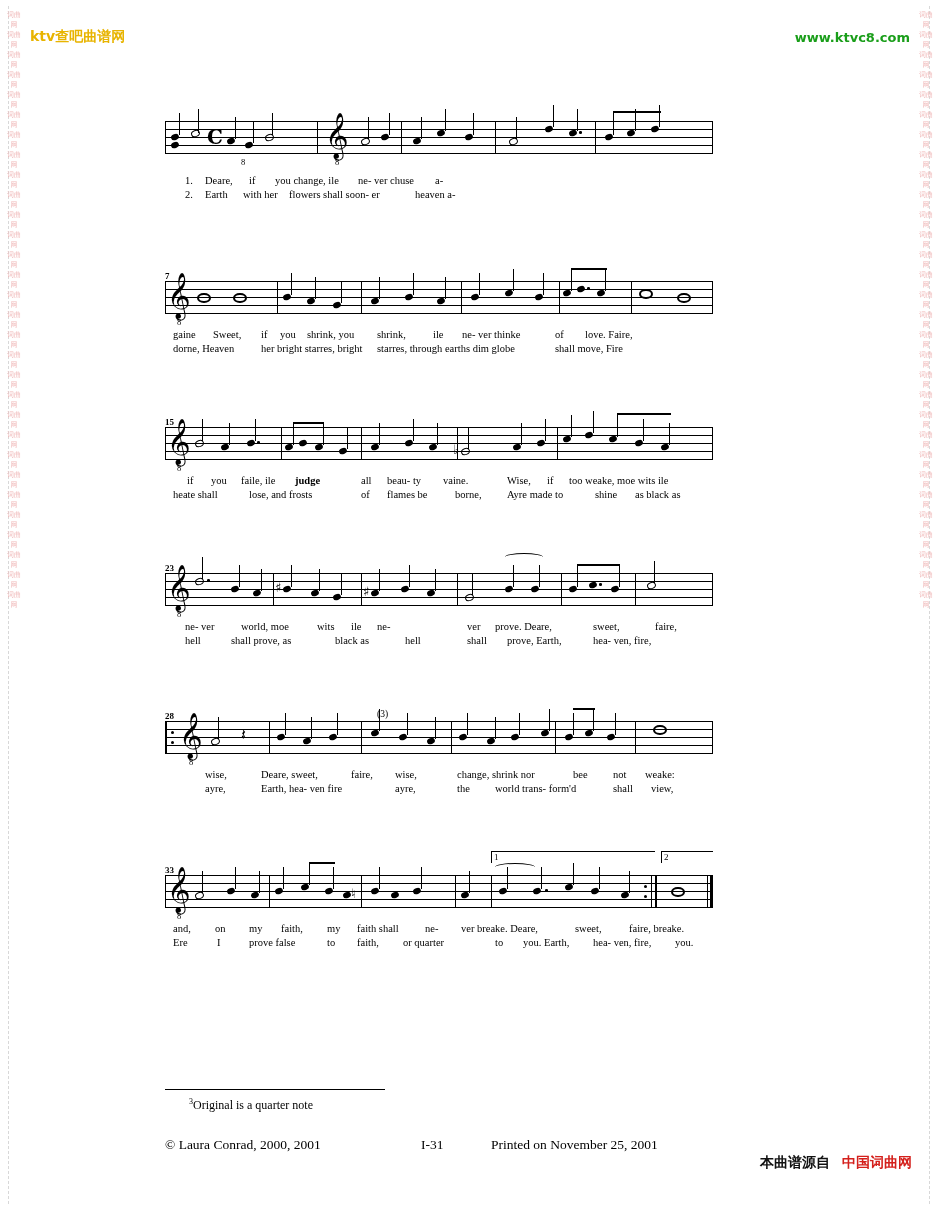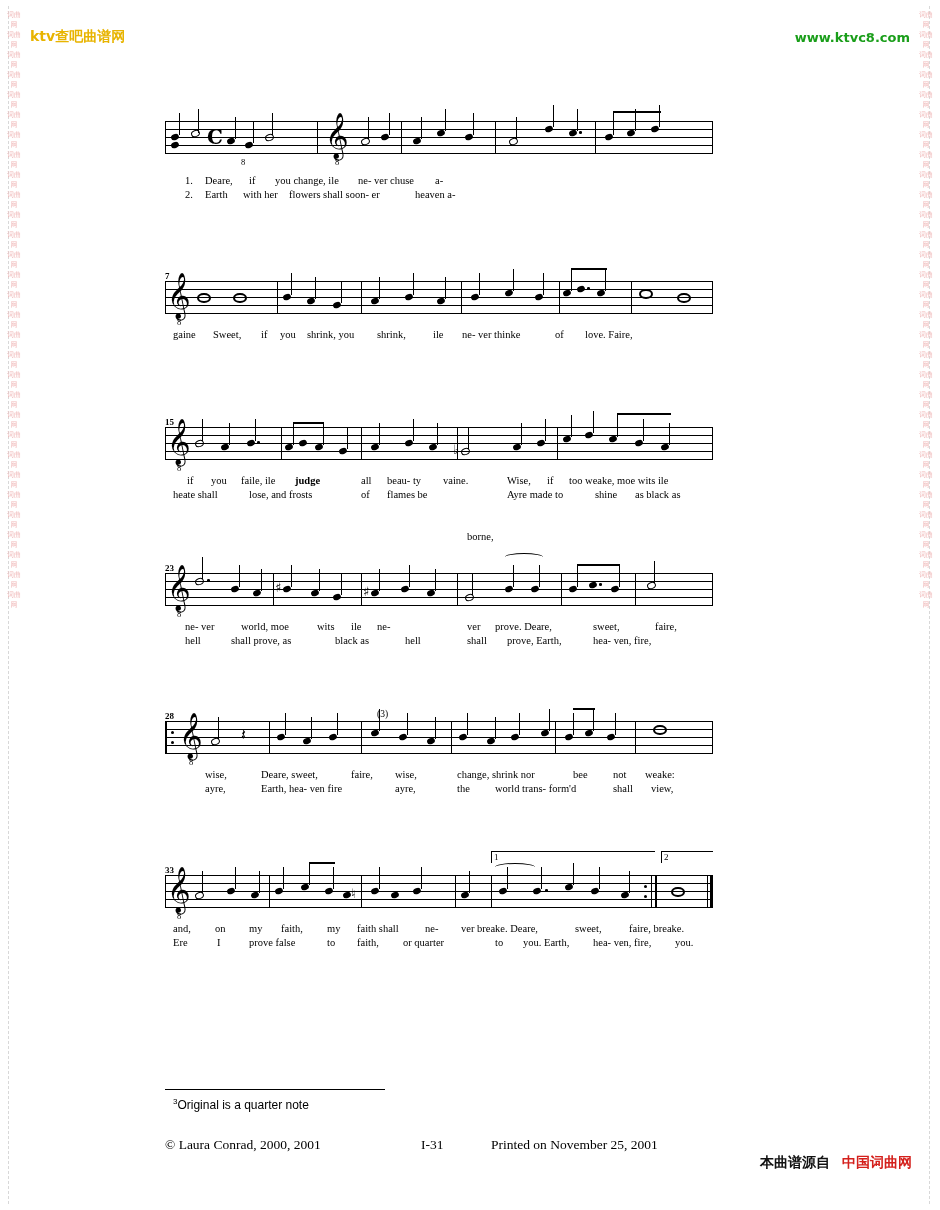--- a/index.html
+++ b/index.html
@@ -294,24 +294,24 @@
   .footnote-rule {
     position: absolute;
     left: 0;
     top: 0;
     width: 220px;
     height: 1.4px;
     background: #000;
   }
   .footnote {
     position: absolute;
-    left: 8px;
+    left: 24px;
     top: 8px;
     font-size: 12px;
-    font-family: Liberation Sans, sans-serif;
+    font-family: Liberation Serif, serif;
   }
   .footnote sup { font-size: 8px; }
 
   .copyright-row {
     position: absolute;
     left: 0;
     top: 48px;
     width: 548px;
     font-size: 13.5px;
     font-family: "Liberation Serif", serif;
@@ -463,20 +463,26 @@
       <span class="lyric" style="left:8px;">gaine</span>
       <span class="lyric" style="left:48px;">Sweet,</span>
       <span class="lyric" style="left:96px;">if</span>
       <span class="lyric" style="left:115px;">you</span>
       <span class="lyric" style="left:142px;">shrink, you</span>
       <span class="lyric" style="left:212px;">shrink,</span>
       <span class="lyric" style="left:268px;">ile</span>
       <span class="lyric" style="left:297px;">ne- ver thinke</span>
       <span class="lyric" style="left:390px;">of</span>
       <span class="lyric" style="left:420px;">love. Faire,</span>
+    </div>
+    <div class="lyric-line" style="top:62px;">
+      <span class="lyric" style="left:8px;">dorne, Heaven</span>
+      <span class="lyric" style="left:96px;">her bright starres, bright</span>
+      <span class="lyric" style="left:212px;">starres, through earths dim globe</span>
+      <span class="lyric" style="left:390px;">shall move, Fire</span>
     </div>
   </div>
 
   <div class="system" style="margin-top:28px;">
     <div class="measnum" style="left:0px; top:-10px;">15</div>
     <div class="staff">
       <div class="line l0"></div>
         <div class="line l1"></div>
         <div class="line l2"></div>
         <div class="line l3"></div>
@@ -540,21 +546,21 @@
       <span class="lyric" style="left:278px;">vaine.</span>
       <span class="lyric" style="left:342px;">Wise,</span>
       <span class="lyric" style="left:382px;">if</span>
       <span class="lyric" style="left:404px;">too weake, moe wits ile</span>
     </div>
     <div class="lyric-line" style="top:62px;">
       <span class="lyric" style="left:8px;">heate shall</span>
       <span class="lyric" style="left:84px;">lose, and frosts</span>
       <span class="lyric" style="left:196px;">of</span>
       <span class="lyric" style="left:222px;">flames be</span>
-      <span class="lyric" style="left:302px;margin-top:42px;">borne,</span>
+      <span class="lyric" style="left:290px;">borne,</span>
       <span class="lyric" style="left:342px;">Ayre made to</span>
       <span class="lyric" style="left:430px;">shine</span>
       <span class="lyric" style="left:470px;">as black as</span>
     </div>
   </div>
 
   <div class="system" style="margin-top:28px;">
     <div class="measnum" style="left:0px; top:-10px;">23</div>
     <div class="staff">
       <div class="line l0"></div>

